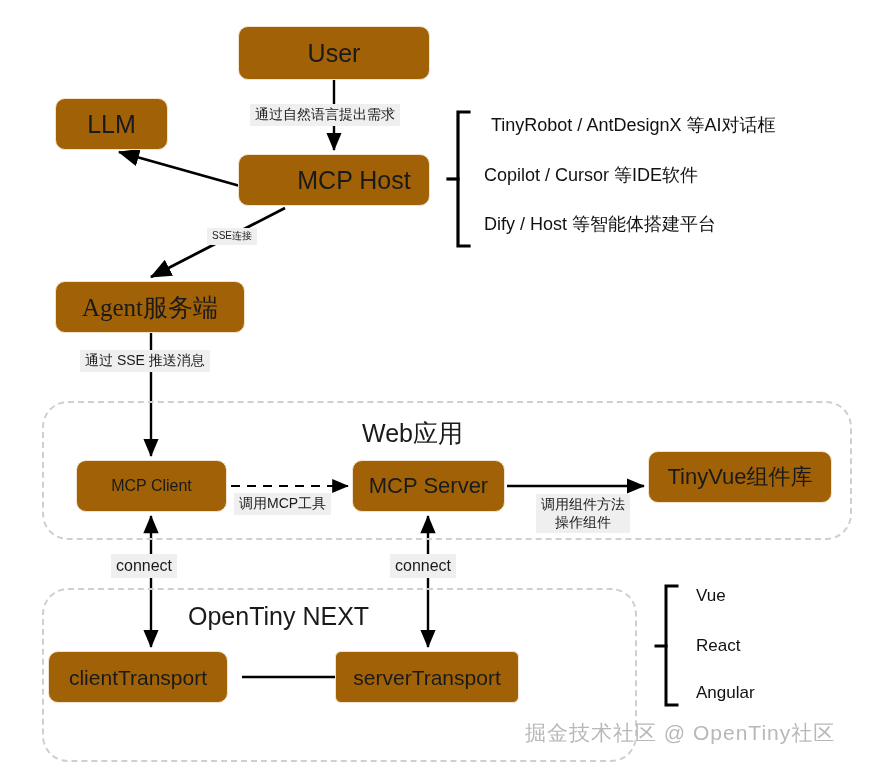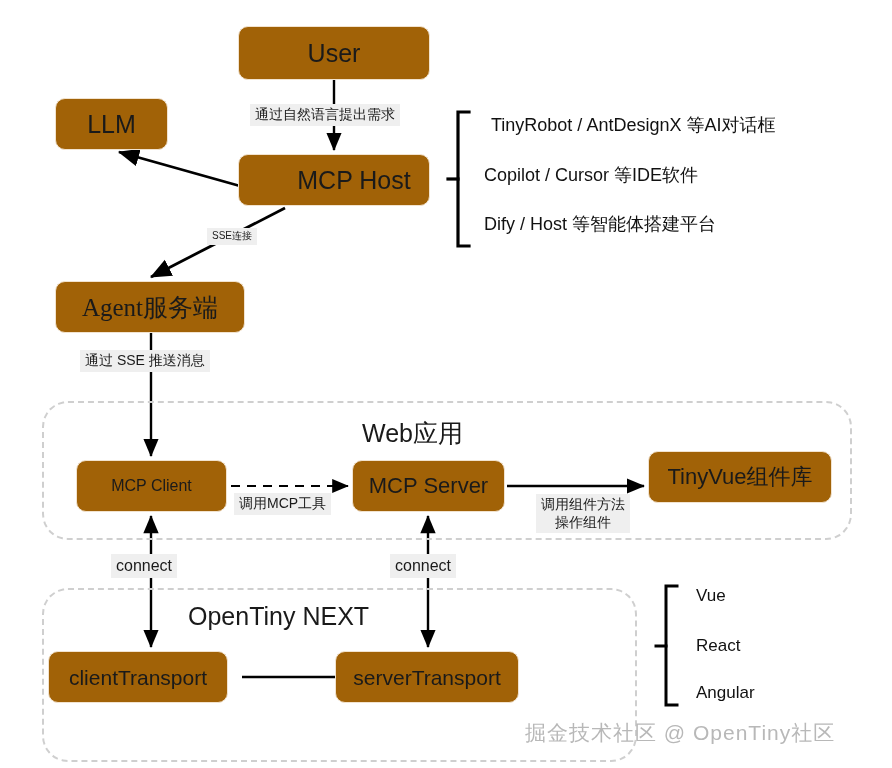--- a/index.html
+++ b/index.html
@@ -150,21 +150,21 @@
   </div>
 
   <div class="node" style="left:648px; top:451px; width:184px; height:52px;">
     <span class="node-label" style="font-size:22px;">TinyVue组件库</span>
   </div>
 
   <div class="node" style="left:48px; top:651px; width:180px; height:52px;text-align:right;">
     <span class="node-label" style="font-size:21px;">clientTransport</span>
   </div>
 
-  <div class="node" style="left:335px; top:651px; width:184px; height:52px;">
+  <div class="node" style="left:335px; top:651px; width:184px; height:52px;border-radius:6px;">
     <span class="node-label" style="font-size:21px;">serverTransport</span>
   </div>
 
   <div class="edge-label" style="left:250px; top:104px; font-size:14px;">通过自然语言提出需求</div>
 
   <div class="edge-label" style="left:207px; top:228px; font-size:10px;">SSE连接</div>
 
   <div class="edge-label" style="left:80px; top:350px; font-size:14px;">通过 SSE 推送消息</div>
 
   <div class="edge-label" style="left:234px; top:493px; font-size:14px;">调用MCP工具</div>

